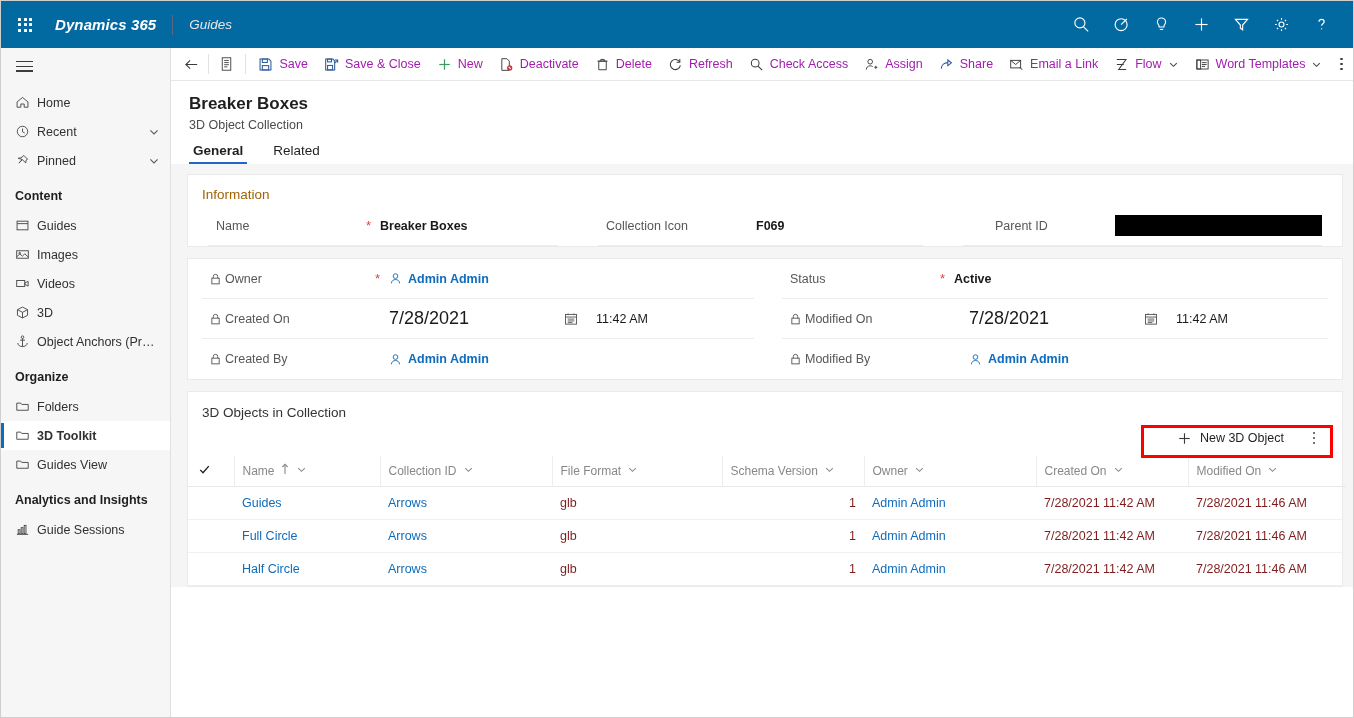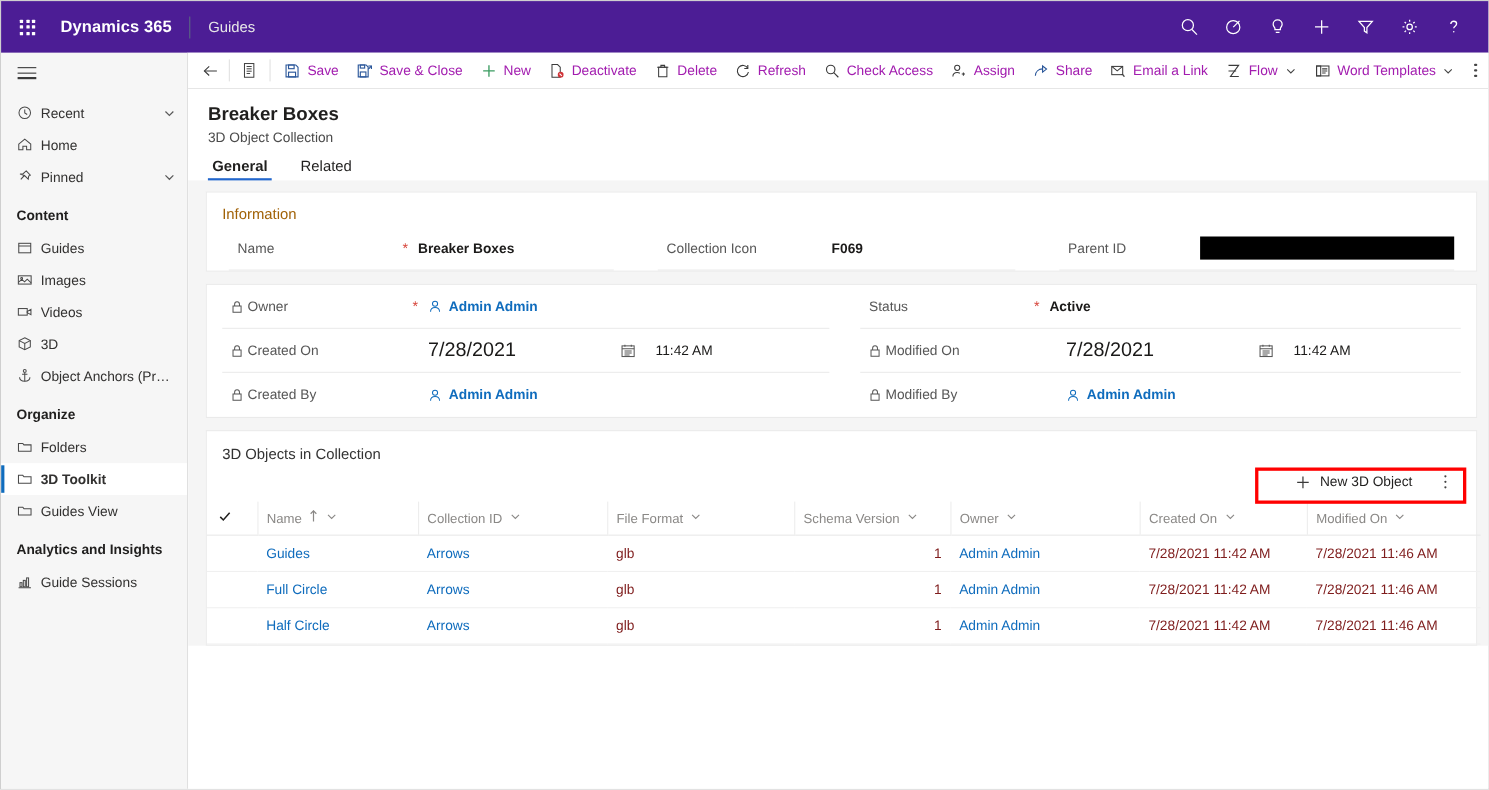--- a/index.html
+++ b/index.html
@@ -15,25 +15,26 @@
     position: relative;
     border: 1px solid #cfcfcf;
     background: #ffffff;
     display: flex;
     flex-direction: column;
   }
 
   
   .topbar {
     height: 47px;
-    background: #4c1d95;
+    background: #0369a1;
     display: flex;
     align-items: center;
     flex: 0 0 47px;
     color: #ffffff;
+    font-style: italic;
   }
   .waffle {
     width: 48px; height: 47px;
     display: flex; align-items: center; justify-content: center;
     cursor: pointer;
   }
   .waffle-grid {
     display: grid;
     grid-template-columns: repeat(3, 3px);
     grid-template-rows: repeat(3, 3px);
@@ -216,21 +217,21 @@
     border-bottom: 1px solid #ececec;
     padding-left: 8px;
   }
   .fld.noline { border-bottom: 0; }
   .fld .lk { width: 15px; flex: 0 0 15px; display: flex; align-items: center; color: #555; }
   .fld .lab {
     font-size: 12.5px; color: #575757;
     flex: 0 0 auto;
     width: 150px;
   }
-  .fld .lab.w120 { width: 120px; }
+  .fld .lab.w120 { width: 120px; margin-left: 24px; }
   .fld .req { color: #d8493f; font-size: 13px; width: 14px; flex: 0 0 14px; text-align: left; line-height: 1; }
   .fld .val {
     font-size: 12.5px; color: #1b1a19; font-weight: bold;
     flex: 1 1 auto; min-width: 0;
     display: flex; align-items: center;
   }
   .fld .val.normal { font-weight: normal; }
   .fld .val.link { color: #0f6cbd; font-weight: bold; }
   .fld .val .pico { margin-right: 6px; display: flex; align-items: center; color: #0f6cbd; }
   .redact { width: 236px; height: 21px; background: #000000; }
@@ -366,39 +367,39 @@
         <div class="bars">
             <i></i>
             <i></i>
             <i></i>
           </div>
       </div>
 
       <div class="nav-item">
         <span class="ico">
           <svg width="15" height="15" viewBox="0 0 16 16" fill="none" stroke="#4a4a4a" stroke-width="1">
+              <path d="M2.2 7.4L8 2.6l5.8 4.8V13H9.8V9.6H6.2V13H2.2z"></path>
+            </svg>
+        </span>
+        <span class="lbl">Home</span>
+      </div>
+
+      <div class="nav-item">
+        <span class="ico">
+          <svg width="15" height="15" viewBox="0 0 16 16" fill="none" stroke="#4a4a4a" stroke-width="1">
               <circle cx="8" cy="8" r="5.6"></circle>
               <path d="M8 4.8V8.2l2.4 1.5"></path>
             </svg>
         </span>
         <span class="lbl">Recent</span>
         <span class="chev">
           <svg width="12" height="12" viewBox="0 0 12 12" fill="none" stroke="#5a5a5a" stroke-width="1.1">
               <path d="M2.4 4.4L6 8l3.6-3.6"></path>
             </svg>
         </span>
-      </div>
-
-      <div class="nav-item">
-        <span class="ico">
-          <svg width="15" height="15" viewBox="0 0 16 16" fill="none" stroke="#4a4a4a" stroke-width="1">
-              <path d="M2.2 7.4L8 2.6l5.8 4.8V13H9.8V9.6H6.2V13H2.2z"></path>
-            </svg>
-        </span>
-        <span class="lbl">Home</span>
       </div>
 
       <div class="nav-item">
         <span class="ico">
           <svg width="15" height="15" viewBox="0 0 16 16" fill="none" stroke="#4a4a4a" stroke-width="1">
               <path d="M9.4 2.6l4 4-1.6 1-0.4 3-3.6-3.6-3.6 3.8 3.4-3.9L3.4 5.6l3-0.4z"></path>
             </svg>
         </span>
         <span class="lbl">Pinned</span>
         <span class="chev">

